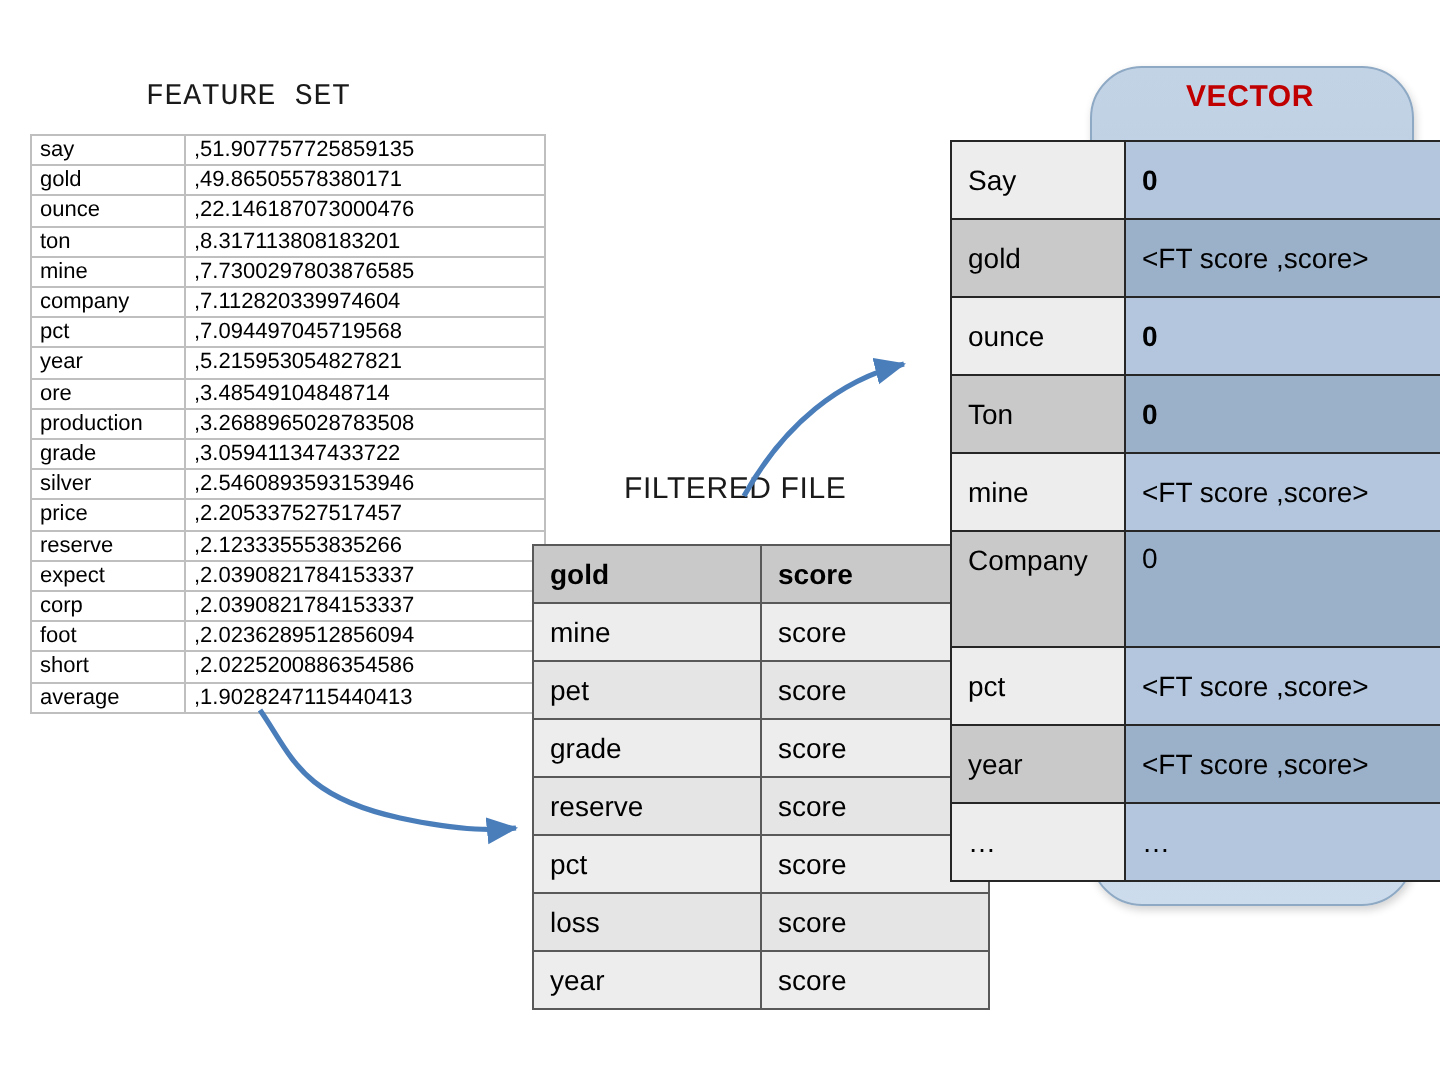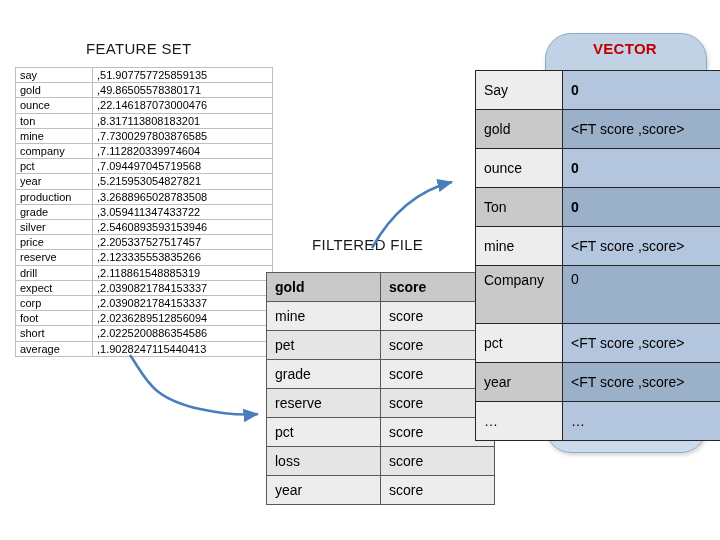--- a/index.html
+++ b/index.html
@@ -17,21 +17,21 @@
   }
 
   
   .section-title {
     position: absolute;
     font-size: 15px;
     color: #1a1a1a;
     letter-spacing: 0.3px;
     white-space: nowrap;
   }
-  #feature-set-title { left: 86px; top: 40px; }
+  #feature-set-title { left: 73px; top: 40px; font-family: Liberation Mono, monospace; }
   #filtered-file-title { left: 312px; top: 236px; }
   #vector-title {
     left: 545px; top: 40px; width: 160px;
     text-align: center;
     color: #c00000;
     font-weight: bold;
     font-size: 15px;
   }
 
   
@@ -167,42 +167,42 @@
         </tr>
         <tr>
           <td class="fs-term">pct</td>
           <td class="fs-score">,7.094497045719568</td>
         </tr>
         <tr>
           <td class="fs-term">year</td>
           <td class="fs-score">,5.215953054827821</td>
         </tr>
         <tr>
+          <td class="fs-term">ore</td>
+          <td class="fs-score">,3.48549104848714</td>
+        </tr>
+        <tr>
           <td class="fs-term">production</td>
           <td class="fs-score">,3.2688965028783508</td>
         </tr>
         <tr>
           <td class="fs-term">grade</td>
           <td class="fs-score">,3.059411347433722</td>
         </tr>
         <tr>
           <td class="fs-term">silver</td>
           <td class="fs-score">,2.5460893593153946</td>
         </tr>
         <tr>
           <td class="fs-term">price</td>
           <td class="fs-score">,2.205337527517457</td>
         </tr>
         <tr>
           <td class="fs-term">reserve</td>
           <td class="fs-score">,2.123335553835266</td>
-        </tr>
-        <tr>
-          <td class="fs-term">drill</td>
-          <td class="fs-score">,2.118861548885319</td>
         </tr>
         <tr>
           <td class="fs-term">expect</td>
           <td class="fs-score">,2.0390821784153337</td>
         </tr>
         <tr>
           <td class="fs-term">corp</td>
           <td class="fs-score">,2.0390821784153337</td>
         </tr>
         <tr>

